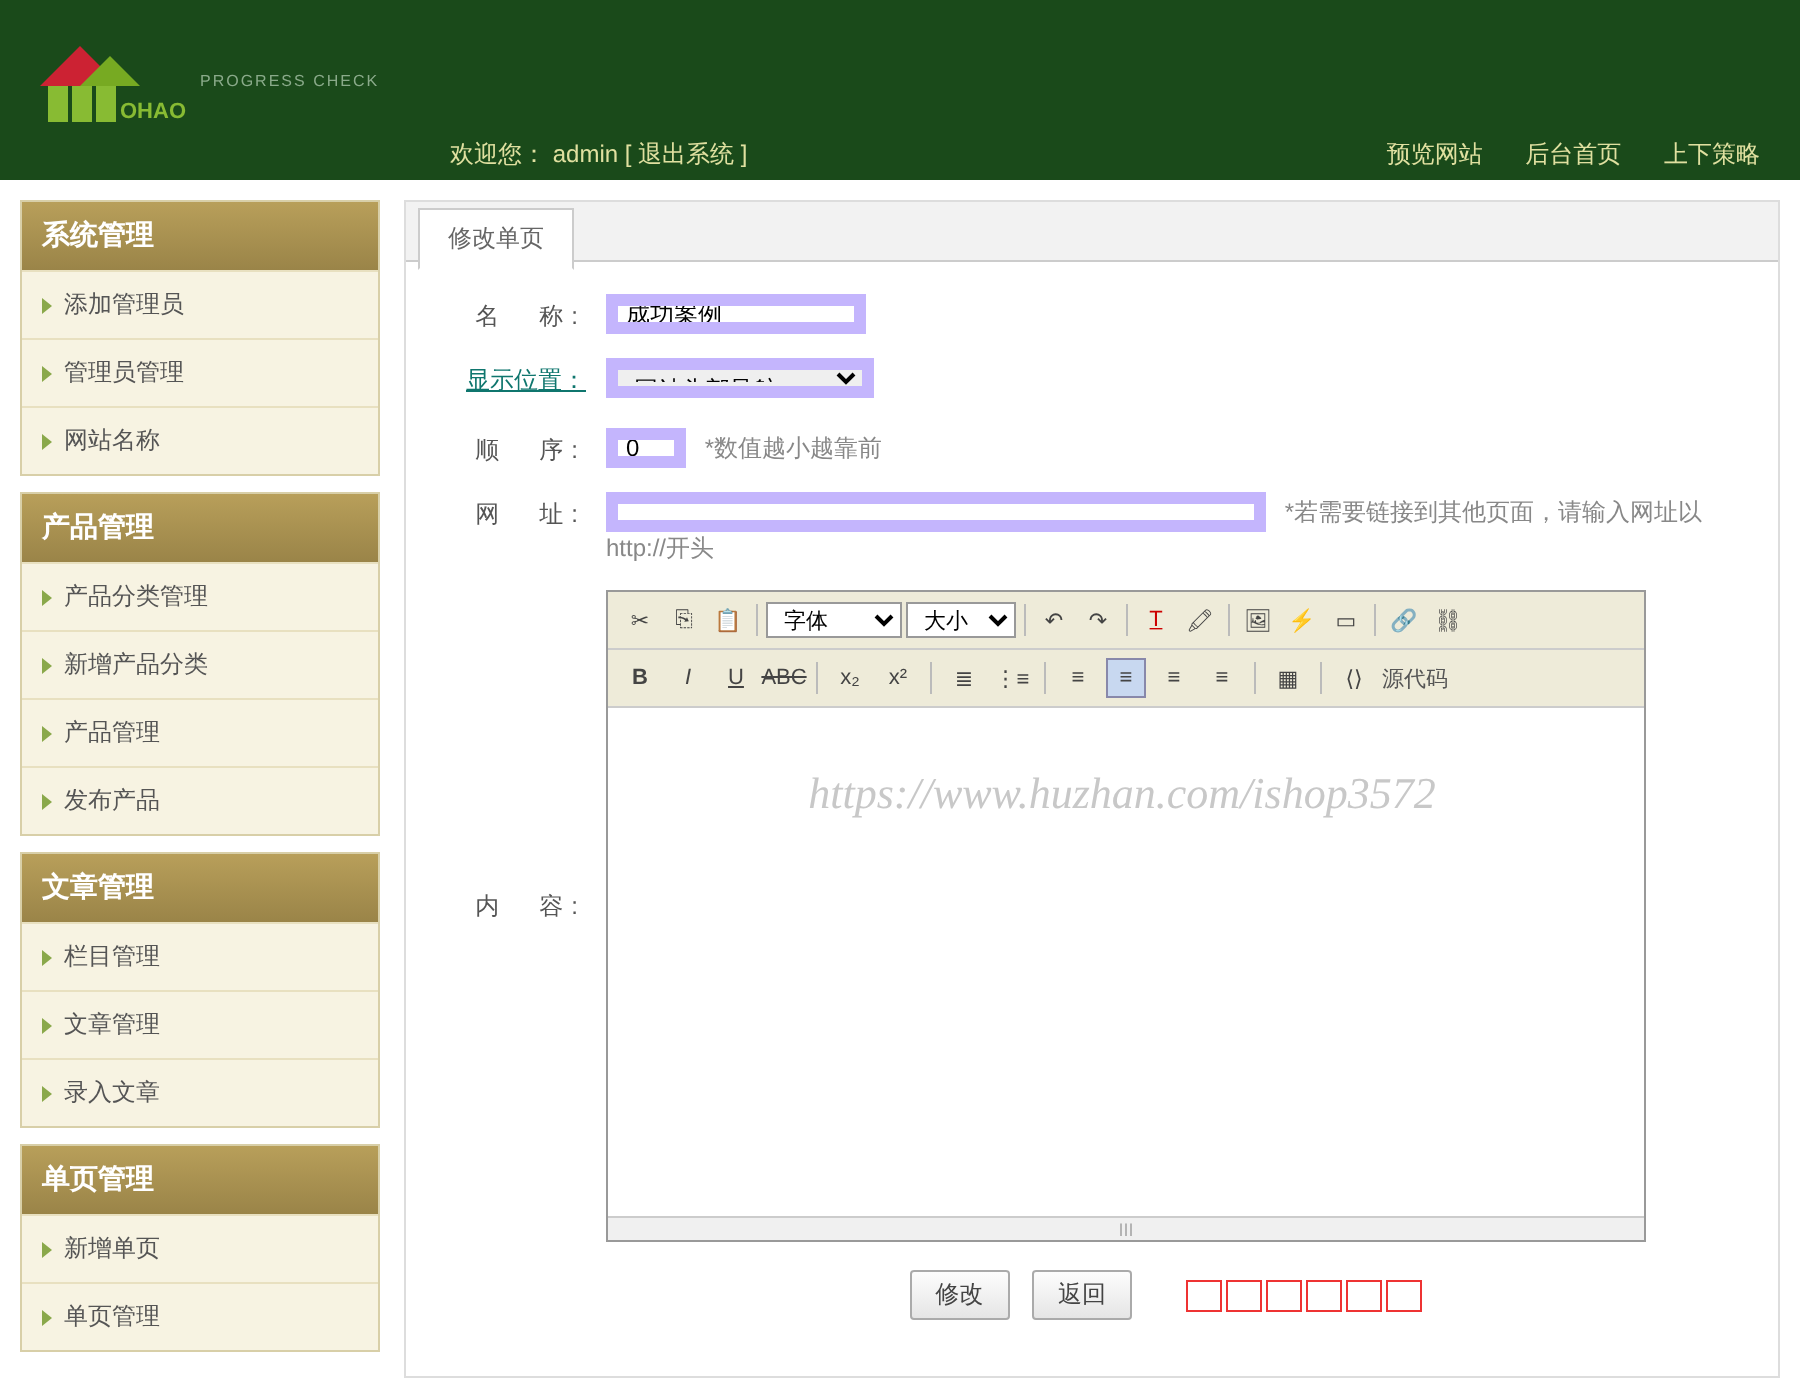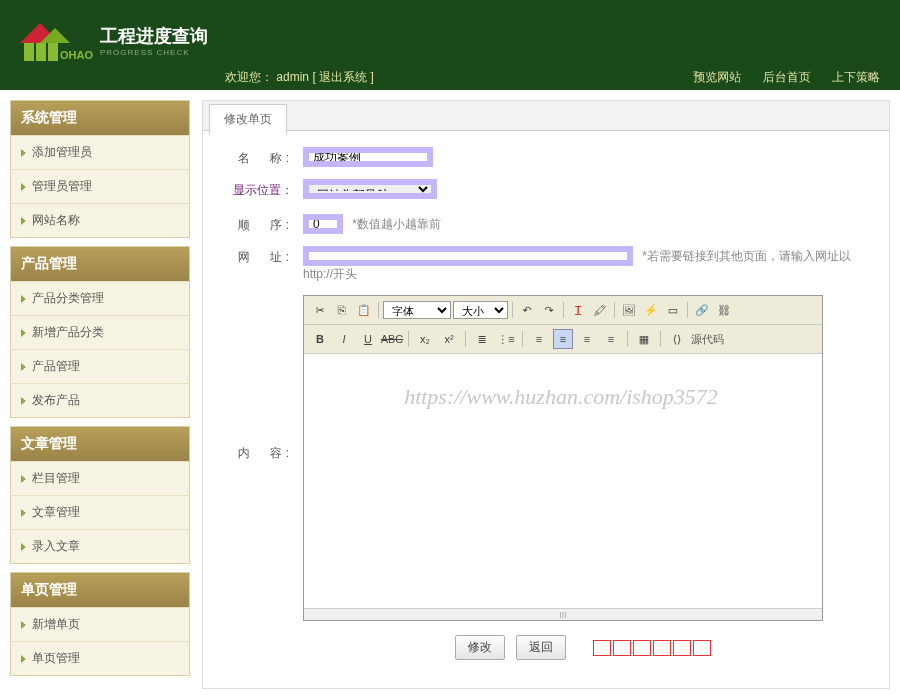--- a/index.html
+++ b/index.html
@@ -19,21 +19,21 @@
 .side-group { border: 1px solid #d8cfa8; margin-bottom: 8px; background: #fff; }
 .side-head { background: linear-gradient(#b89f5a, #9a8448); color: #fff; padding: 8px 10px; font-size: 14px; font-weight: bold; }
 .side-item { padding: 8px 10px; border-top: 1px solid #e8e0c0; background: #f7f3e2; display: flex; align-items: center; gap: 6px; cursor: pointer; color: #555; }
 .tri { width: 0; height: 0; border-top: 4px solid transparent; border-bottom: 4px solid transparent; border-left: 5px solid #8aa84a; }
 .main { flex: 1; border: 1px solid #ddd; background: #fff; padding: 0; }
 .tabbar { border-bottom: 1px solid #ccc; background: #f2f2f2; height: 30px; }
 .tab { display: inline-block; background: #fff; border: 1px solid #ccc; border-bottom: 1px solid #fff; padding: 6px 14px; margin-left: 6px; margin-top: 3px; color: #666; font-size: 12px; }
 .form-area { padding: 16px 30px; }
 .frow { display: flex; align-items: flex-start; margin-bottom: 12px; }
 .flabel { width: 70px; text-align: right; padding-right: 10px; color: #555; padding-top: 3px; letter-spacing: 4px; }
-.flabel2 { width: 70px; text-align: right; padding-right: 10px; color: #701a75; padding-top: 3px; }
+.flabel2 { width: 70px; text-align: right; padding-right: 10px; color: #0f766e; padding-top: 3px; text-decoration: underline; }
 .fcontent { flex: 1; }
 input[type=text], select { border: 6px solid #c4b5fd; padding: 2px 4px; font-size: 12px; height: 20px; }
 .hint { color: #888; margin-left: 6px; font-size: 12px; }
 .editor-wrap { border: 1px solid #999; width: 520px; }
 .etoolbar { background: #eeebd9; border-bottom: 1px solid #ccc; padding: 4px 6px; display: flex; flex-wrap: wrap; gap: 2px; align-items: center; }
 .etoolbar2 { background: #eeebd9; border-bottom: 1px solid #ccc; padding: 4px 6px; display: flex; gap: 4px; align-items: center; }
 .ebtn { width: 20px; height: 20px; display: inline-flex; align-items: center; justify-content: center; cursor: pointer; font-size: 11px; color: #444; }
 .ebtn.active { background: #c8d8f0; border: 1px solid #88a; }
 .esel { border: 1px solid #999; font-size: 11px; height: 18px; background: #fff; }
 .esep { width: 1px; height: 16px; background: #bbb; margin: 0 2px; }
@@ -52,21 +52,20 @@
   <div class="logo-area">
     <svg class="logo-svg" viewBox="0 0 85 50">
       <polygon points="10,28 30,8 50,28" fill="#c23"></polygon>
       <polygon points="30,28 45,13 60,28" fill="#7a2"></polygon>
       <rect x="14" y="28" width="10" height="18" fill="#8b3"></rect>
       <rect x="26" y="28" width="10" height="18" fill="#8b3"></rect>
       <rect x="38" y="28" width="10" height="18" fill="#8b3"></rect>
       <text x="50" y="44" fill="#8b3" font-size="11" font-weight="bold">OHAO</text>
     </svg>
     <div class="logo-text">
-      <div class="logo-title">工程进度查询</div>
       <div class="logo-sub">PROGRESS CHECK</div>
     </div>
   </div>
   <div class="welcome">
     <span>欢迎您：</span>
     <span>admin</span>
     <a href="#">[ 退出系统 ]</a>
   </div>
   <div class="topnav">
     <a href="#">预览网站</a>

